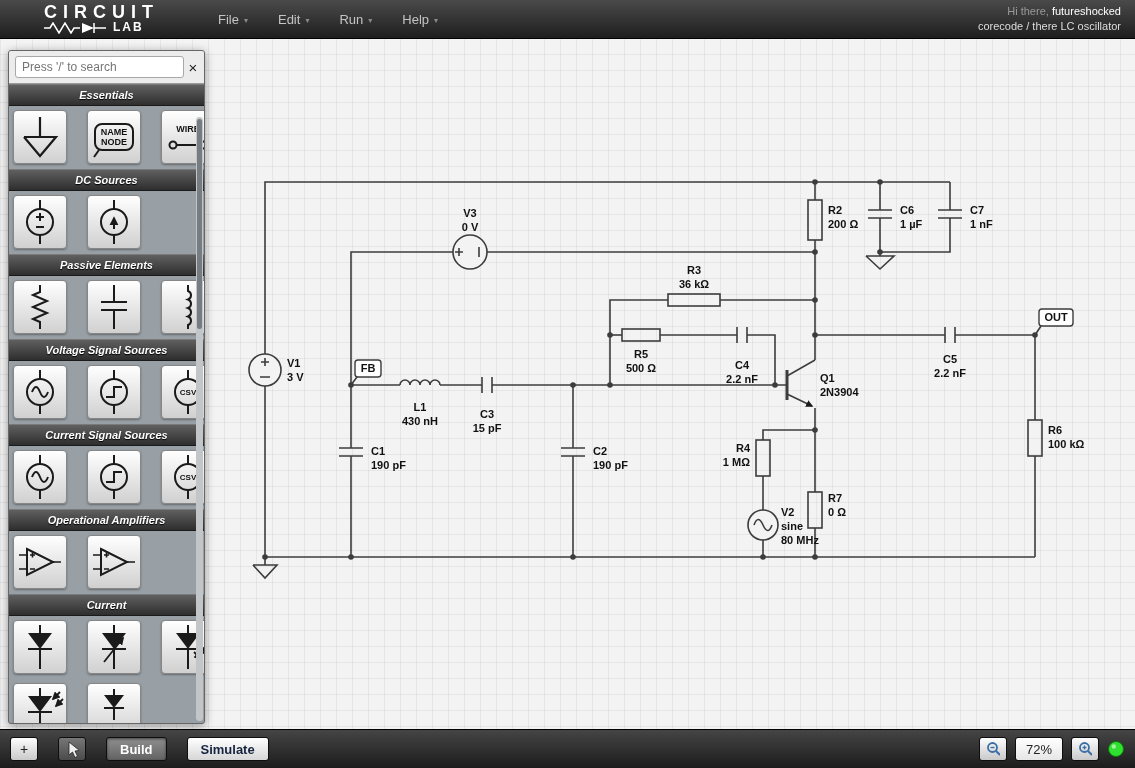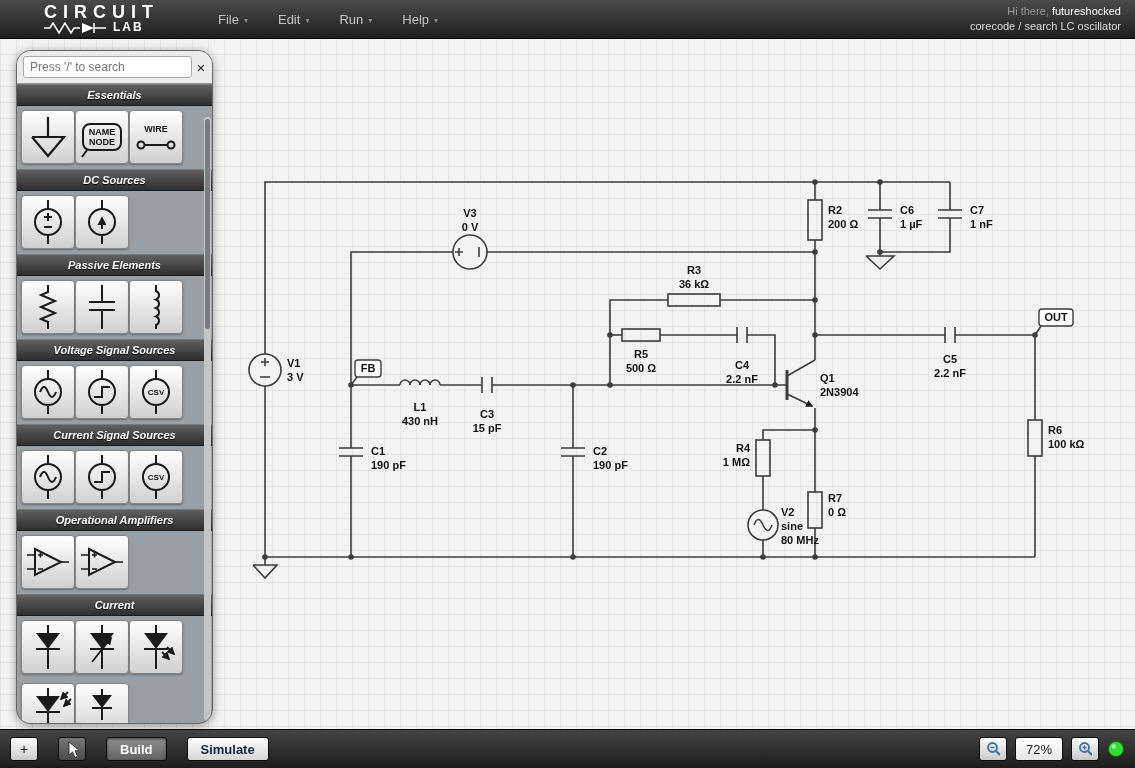--- a/index.html
+++ b/index.html
@@ -30,34 +30,34 @@
     background-size:16px 16px;}
   svg.schematic{position:absolute;top:0;left:0;z-index:5;pointer-events:none;
     stroke:#3c3c3c;stroke-width:1.6;fill:none;}
   .clabel{font:bold 11px "Liberation Sans",sans-serif;fill:#111;stroke:none;}
   .tc{text-anchor:middle;}
   .te{text-anchor:end;}
   .dot{fill:#3c3c3c;stroke:none;}
   .flagbox{fill:#fff;stroke:#3c3c3c;stroke-width:1.4;}
 
   
-  .sidebar{position:absolute;left:16px;top:50px;width:195px;height:672px;z-index:10;
-    background:#98a0a6;border:1px solid #666;border-radius:15px;
+  .sidebar{position:absolute;left:8px;top:50px;width:195px;height:672px;z-index:10;
+    background:#98a0a6;border:1px solid #666;border-radius:3px;
     box-shadow:0 2px 10px rgba(0,0,0,.4);overflow:hidden;display:flex;flex-direction:column;}
   .search-row{background:#ececec;padding:5px 6px;display:flex;align-items:center;gap:4px;
     border-bottom:1px solid #999;}
   .search-input{flex:1;height:20px;border:1px solid #a8a8a8;border-radius:3px;padding:0 6px;
     font-size:12px;color:#333;background:#fff;font-family:"Liberation Sans",sans-serif;}
   .search-close{background:none;border:none;font-size:15px;color:#222;cursor:pointer;
     width:18px;padding:0;line-height:1;}
   .palette{flex:1;position:relative;overflow:hidden;}
   .section-header{background:linear-gradient(#606060,#2e2e2e);color:#fff;font-size:11px;
     font-weight:bold;font-style:italic;text-align:center;padding:4px 0;
     border-top:1px solid #7a7a7a;border-bottom:1px solid #1a1a1a;text-shadow:0 1px 1px #000;}
-  .tile-row{display:flex;padding:4px 4px 5px 4px;gap:0;}
+  .tile-row{display:flex;padding:4px 4px 5px 4px;gap:20px;}
   .tile{width:52px;height:52px;background:linear-gradient(#ffffff,#d0d0d0);
     border:1px solid #868686;border-radius:4px;box-shadow:0 1px 2px rgba(0,0,0,.35);
     cursor:pointer;display:flex;align-items:center;justify-content:center;flex:none;}
   .tg{stroke:#1a1a1a;stroke-width:2;fill:none;}
   .ttext{fill:#111;stroke:none;font:bold 9px "Liberation Sans",sans-serif;text-anchor:middle;}
   .ttext-sm{fill:#111;stroke:none;font:bold 8px "Liberation Sans",sans-serif;text-anchor:middle;}
   .ttext-i{fill:#111;stroke:none;font:italic bold 7px "Liberation Sans",sans-serif;text-anchor:middle;}
   .scrolltrack{position:absolute;right:1px;top:33px;bottom:2px;width:7px;
     background:#c2c6c9;border-radius:4px;}
   .scrollthumb{position:absolute;top:2px;left:1px;width:5px;height:210px;
@@ -113,21 +113,21 @@
     <div class="menu-item">
       <span>Help</span>
       <span class="caret">▾</span>
     </div>
   </nav>
   <div class="user-area">
     <div>
       <span class="muted">Hi there,</span>
       <span class="uname">futureshocked</span>
     </div>
-    <div class="breadcrumb">corecode / search LC oscillator</div>
+    <div class="breadcrumb">corecode / there LC oscillator</div>
   </div>
 </header>
 
 <div class="canvas"></div>
 
 <svg class="schematic" width="1135" height="768" viewBox="0 0 1135 768">
   <defs>
     <marker id="ah" viewBox="0 0 10 10" refX="8" refY="5" markerWidth="4.6" markerHeight="4.6" orient="auto-start-reverse">
       <path d="M0,0 L10,5 L0,10 Z" fill="#1a1a1a" stroke="none"></path>
     </marker>

